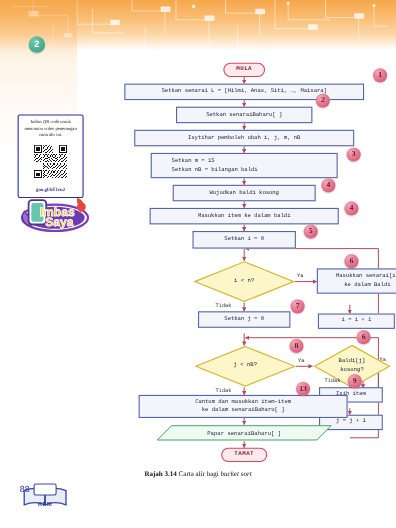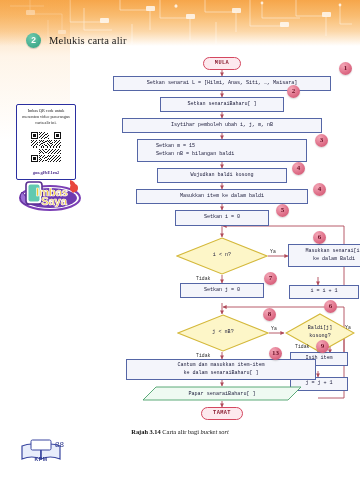--- a/index.html
+++ b/index.html
@@ -68,21 +68,21 @@
         font-weight:bold;color:#4a2a8a;font-family:"Liberation Serif",serif;}
   .imbas{position:absolute;left:12px;top:172px;width:72px;height:40px;}
 
   
   .caption{position:absolute;left:0;width:360px;text-align:center;font-size:6.4px;color:#111;}
   .caption b{font-weight:bold;}
   .caption i{font-style:italic;}
 
   
   .foot{position:absolute;left:18px;top:437px;width:46px;height:32px;}
-  .pgnum{position:absolute;left:0;top:0;width:46px;text-align:right;font-size:8px;font-weight:normal;
+  .pgnum{position:absolute;left:0;top:0;width:46px;text-align:left;font-size:8px;font-weight:normal;
         color:#2f3a8f;font-family:"Liberation Sans",sans-serif;}
   .kpm{position:absolute;left:0;top:19px;width:46px;text-align:center;font-size:5.2px;font-weight:bold;
         color:#2f3a8f;letter-spacing:.5px;font-family:"Liberation Sans",sans-serif;}
 </style>
 </head>
 <body>
 
 <div id="page">
 
   <div class="topband">
@@ -116,21 +116,20 @@
         <circle cx="176" cy="6" r="1.6"></circle>
           <circle cx="262" cy="3" r="1.4"></circle>
           <circle cx="340" cy="5" r="1.4"></circle>
       </g>
     </svg>
   </div>
   <div class="leftwash"></div>
 
   <div class="sec-head">
     <div class="sec-badge">2</div>
-    <div class="sec-title">Melukis carta alir</div>
   </div>
 
   <div class="qrbox">
     <div class="qrtext">Imbas QR code untuk menonton video penerangan carta alir ini.</div>
     <svg class="qrimg" viewBox="0 0 29 29" shape-rendering="crispEdges">
       <rect width="29" height="29" fill="#fff"></rect>
       <g fill="#111">
         <rect x="0" y="0" width="7" height="1"></rect>
           <rect x="0" y="6" width="7" height="1"></rect>
         <rect x="0" y="0" width="1" height="7"></rect>

